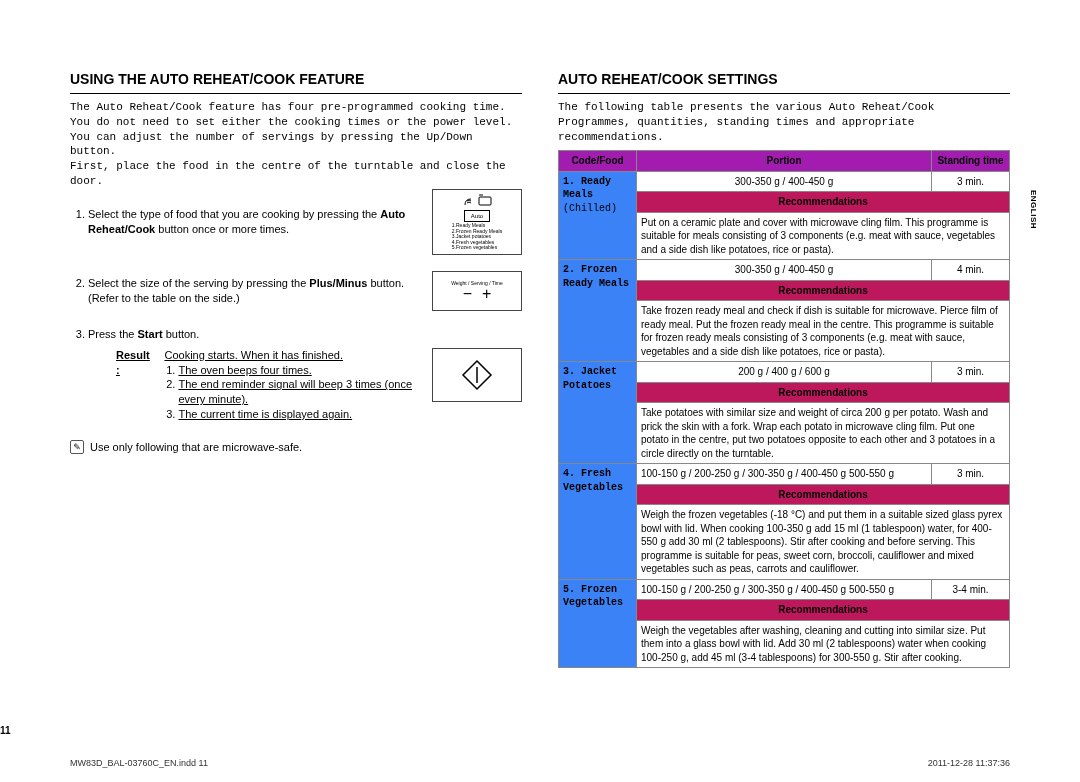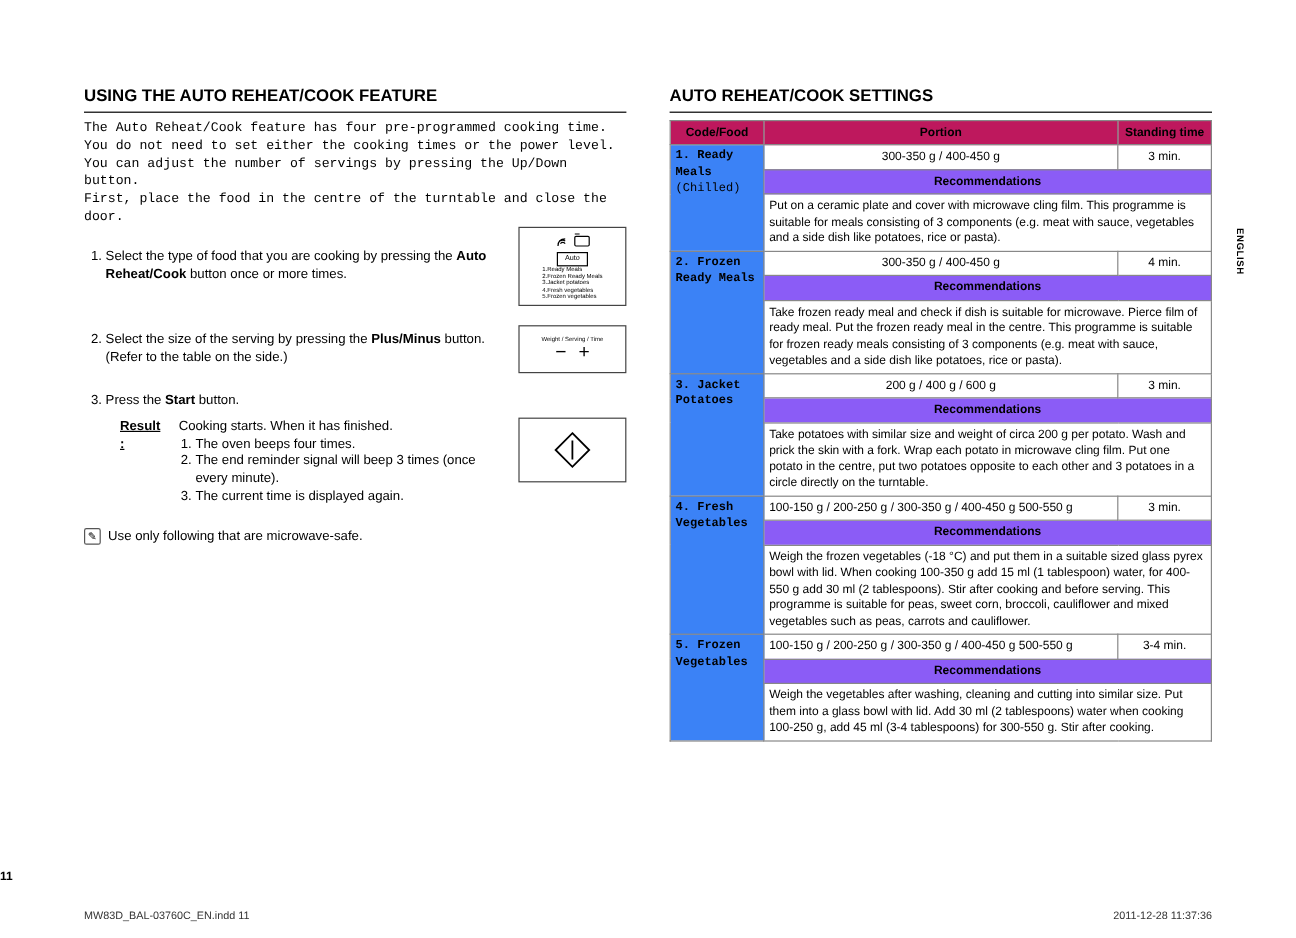--- a/index.html
+++ b/index.html
@@ -42,21 +42,21 @@
     display: flex;
     flex-direction: column;
     align-items: center;
     justify-content: center;
     flex-shrink: 0;
     padding: 2px;
     text-align: left;
   }
   .step-icon.small { height: 40px; }
   .step-icon.diamond { height: 54px; }
-  .result-block { margin-left: 10px; margin-top: 4px; }
+  .result-block { margin-left: 26px; margin-top: 4px; text-decoration: underline; }
   .result-block table td { vertical-align: top; padding-right: 8px; }
   .result-list { margin-left: 14px; }
   .note {
     margin-top: 10px;
     display: flex;
     align-items: flex-start;
     gap: 6px;
   }
   .note-icon {
     border: 1px solid #555;
@@ -80,40 +80,40 @@
     letter-spacing: 0.5px;
   }
 
   table.settings {
     width: 100%;
     border-collapse: collapse;
     font-size: 10px;
     margin-top: 6px;
   }
   table.settings th {
-    background: #be185d;
+    background: #a21caf;
     font-weight: bold;
     border: 1px solid #888;
     padding: 3px 4px;
     text-align: center;
   }
   table.settings td {
     border: 1px solid #888;
     padding: 3px 4px;
     vertical-align: top;
   }
   table.settings td.food {
     background: #3b82f6;
     width: 78px;
     font-family: Liberation Mono, monospace;
   }
   table.settings td.portion { text-align: center; }
   table.settings td.standing { text-align: center; width: 78px; }
   table.settings td.rec-head {
-    background: #8b5cf6;
+    background: #be185d;
     font-weight: bold;
     text-align: center;
   }
 
   .pagenum {
     position: absolute;
     bottom: 46px;
     left: 0;
     right: 0;
     text-align: left;
@@ -212,20 +212,21 @@
     </ol>
 
     <div class="note">
       <div class="note-icon">✎</div>
       <span>Use only following that are microwave-safe.</span>
     </div>
   </div>
 
   <div class="col">
     <h2>AUTO REHEAT/COOK SETTINGS</h2>
+    <p class="intro">The following table presents the various Auto Reheat/Cook Programmes, quantities, standing times and appropriate recommendations.</p>
 
     <table class="settings">
       <tbody>
           <tr>
         <th>Code/Food</th>
         <th>Portion</th>
         <th>Standing time</th>
       </tr>
 
       <tr>

